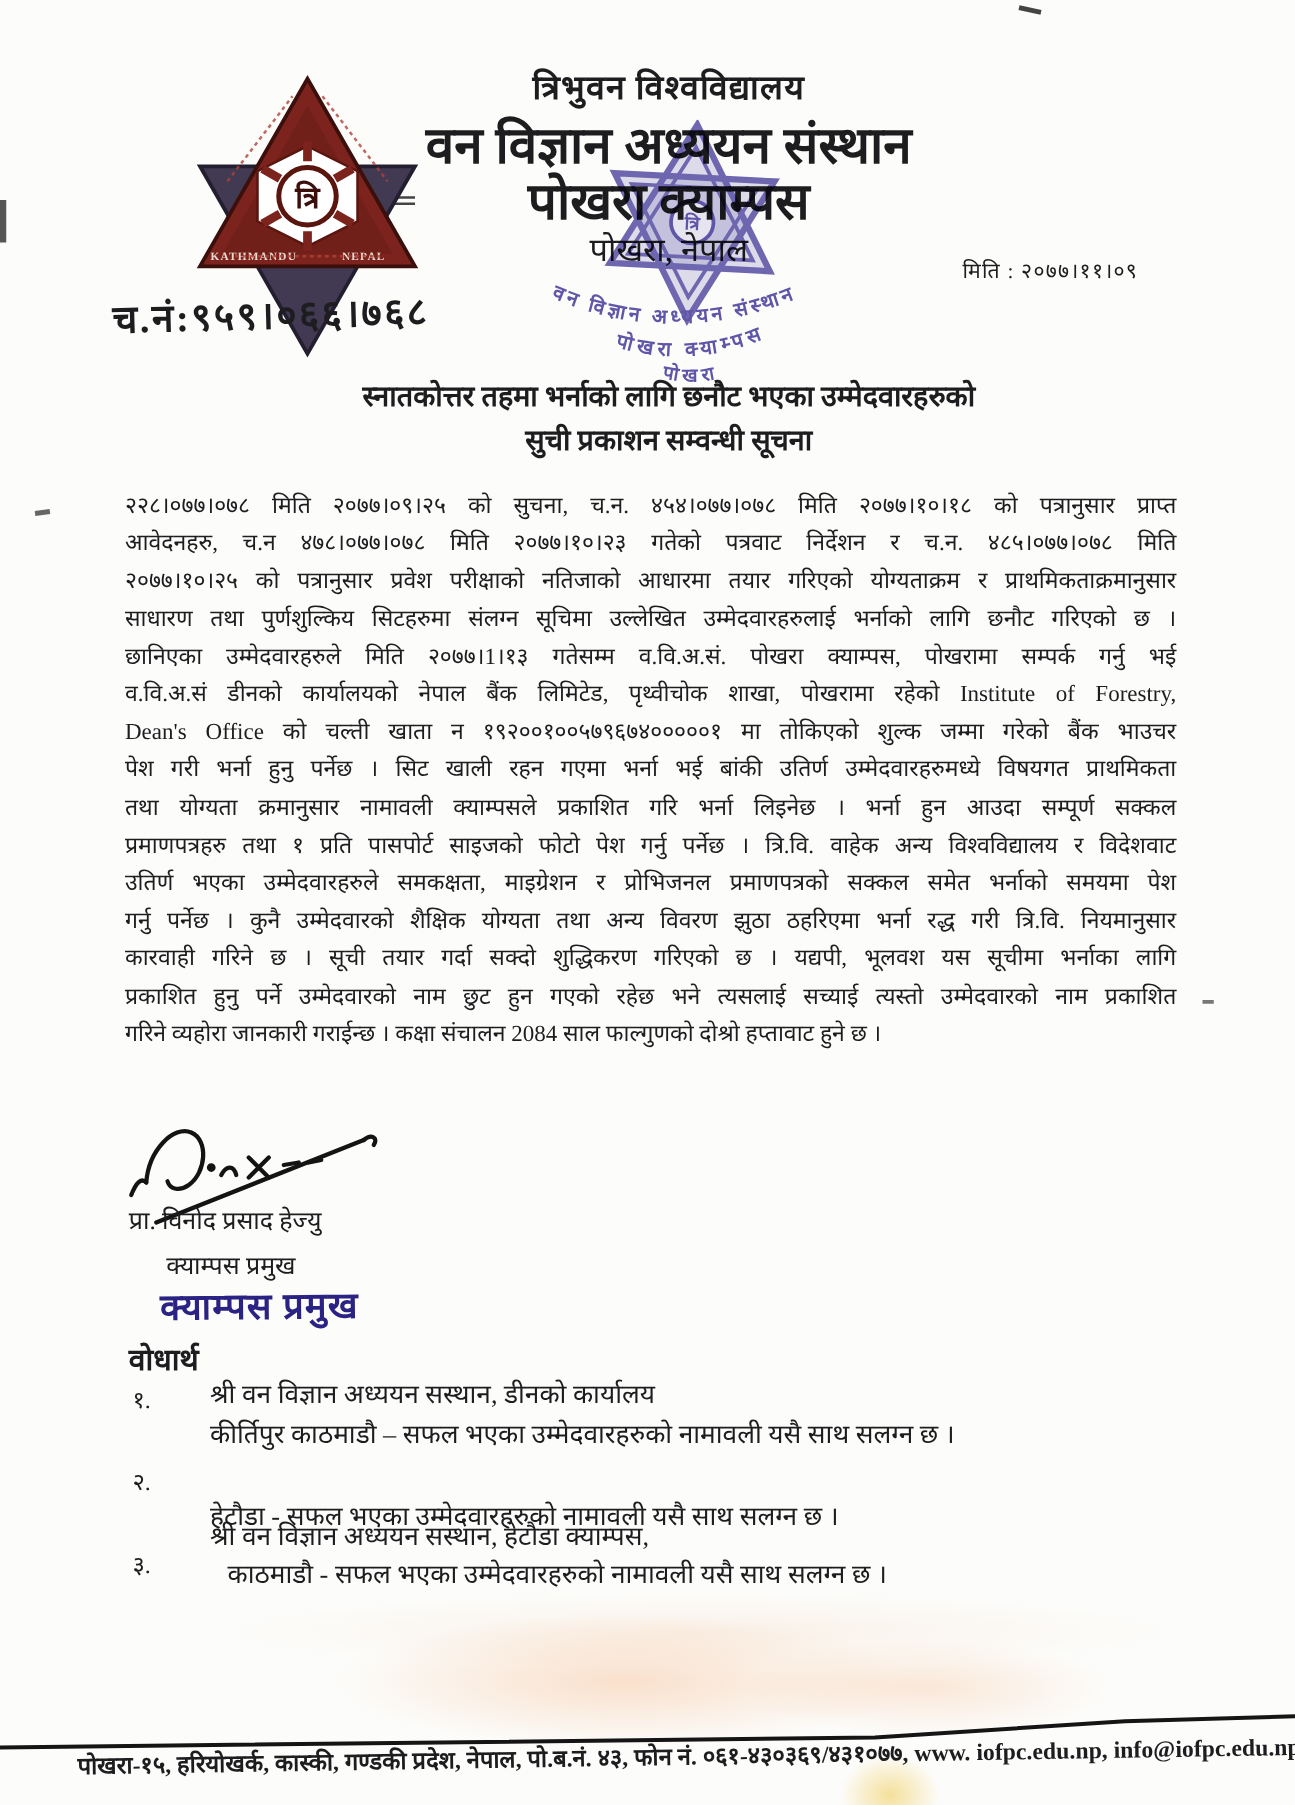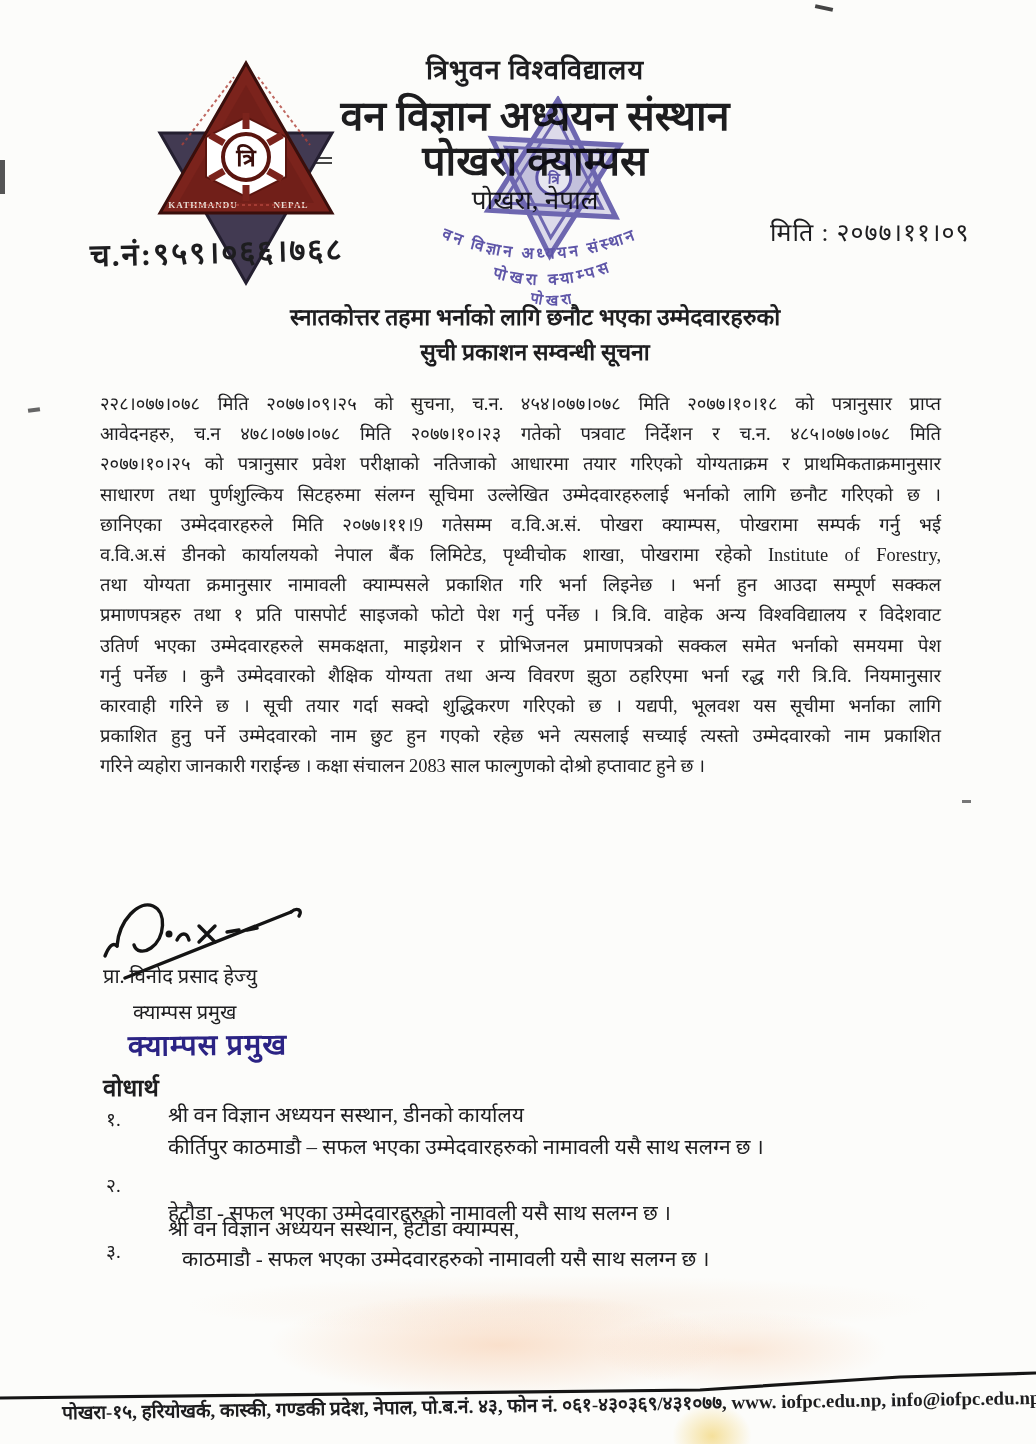--- a/index.html
+++ b/index.html
@@ -9,21 +9,21 @@
     font-family:"Liberation Serif","DejaVu Serif",serif;
     color:#1d1d1f;
   }
   .abs{position:absolute;}
   .center{left:30px;width:1010px;text-align:center;}
   .hdr-uni{top:50px;font-size:27px;font-weight:700;letter-spacing:1px;}
   .hdr-inst{top:86px;font-size:41px;font-weight:700;}
   .hdr-camp{top:131px;font-size:41px;font-weight:700;}
   .hdr-loc{top:181px;font-size:26px;}
   .refno{left:90px;top:230px;font-size:31px;letter-spacing:2px;transform:rotate(-1.5deg);font-weight:600;}
-  .dateline{left:770px;top:214px;font-size:25px;letter-spacing:1px;}
+  .dateline{left:770px;top:204px;font-size:17px;letter-spacing:1px;}
   .subject{font-weight:700;font-size:23px;line-height:35px;}
   .subj1{top:300px;}
   .subj2{top:335px;}
   .bodyblock{left:100px;top:389px;width:841px;font-size:18.4px;}
   .body-line{
     line-height:30.2px;white-space:nowrap;
     text-align:justify;text-align-last:justify;
   }
   .body-line.align-left{text-align-last:left;}
   .sig-name{left:103px;top:962px;font-size:20px;}
@@ -137,29 +137,31 @@
   <div class="abs dateline">मिति : २०७७।११।०९</div>
 
   <div class="abs center subject subj1">स्नातकोत्तर तहमा भर्नाको लागि छनौट भएका उम्मेदवारहरुको</div>
   <div class="abs center subject subj2">सुची प्रकाशन सम्वन्धी सूचना</div>
 
   <div class="abs bodyblock">
     <div class="body-line">२२८।०७७।०७८ मिति २०७७।०९।२५ को सुचना, च.न. ४५४।०७७।०७८ मिति २०७७।१०।१८ को पत्रानुसार प्राप्त</div>
     <div class="body-line">आवेदनहरु, च.न ४७८।०७७।०७८ मिति २०७७।१०।२३ गतेको पत्रवाट निर्देशन र च.न. ४८५।०७७।०७८ मिति</div>
     <div class="body-line">२०७७।१०।२५ को पत्रानुसार प्रवेश परीक्षाको नतिजाको आधारमा तयार गरिएको योग्यताक्रम र प्राथमिकताक्रमानुसार</div>
     <div class="body-line">साधारण तथा पुर्णशुल्किय सिटहरुमा संलग्न सूचिमा उल्लेखित उम्मेदवारहरुलाई भर्नाको लागि छनौट गरिएको छ ।</div>
-    <div class="body-line">छानिएका उम्मेदवारहरुले मिति २०७७।११।9 गतेसम्म व.वि.अ.सं. पोखरा क्याम्पस, पोखरामा सम्पर्क गर्नु भई</div>
+    <div class="body-line">छानिएका उम्मेदवारहरुले मिति २०७७।1।१३ गतेसम्म व.वि.अ.सं. पोखरा क्याम्पस, पोखरामा सम्पर्क गर्नु भई</div>
     <div class="body-line">व.वि.अ.सं डीनको कार्यालयको नेपाल बैंक लिमिटेड, पृथ्वीचोक शाखा, पोखरामा रहेको Institute of Forestry,</div>
+    <div class="body-line">Dean's Office को चल्ती खाता न १९२००१००५७९६७४०००००१ मा तोकिएको शुल्क जम्मा गरेको बैंक भाउचर</div>
+    <div class="body-line">पेश गरी भर्ना हुनु पर्नेछ । सिट खाली रहन गएमा भर्ना भई बांकी उतिर्ण उम्मेदवारहरुमध्ये विषयगत प्राथमिकता</div>
     <div class="body-line">तथा योग्यता क्रमानुसार नामावली क्याम्पसले प्रकाशित गरि भर्ना लिइनेछ ।  भर्ना हुन आउदा सम्पूर्ण सक्कल</div>
     <div class="body-line">प्रमाणपत्रहरु तथा १ प्रति पासपोर्ट साइजको फोटो पेश गर्नु पर्नेछ । त्रि.वि. वाहेक अन्य विश्वविद्यालय र विदेशवाट</div>
     <div class="body-line">उतिर्ण भएका उम्मेदवारहरुले समकक्षता, माइग्रेशन र प्रोभिजनल प्रमाणपत्रको सक्कल समेत भर्नाको समयमा पेश</div>
     <div class="body-line">गर्नु पर्नेछ । कुनै उम्मेदवारको शैक्षिक योग्यता तथा अन्य विवरण झुठा ठहरिएमा भर्ना रद्ध गरी त्रि.वि. नियमानुसार</div>
     <div class="body-line">कारवाही गरिने  छ । सूची तयार गर्दा सक्दो शुद्धिकरण गरिएको छ । यद्यपी, भूलवश यस सूचीमा भर्नाका लागि</div>
     <div class="body-line">प्रकाशित हुनु पर्ने उम्मेदवारको नाम छुट हुन गएको रहेछ भने त्यसलाई सच्याई त्यस्तो उम्मेदवारको नाम प्रकाशित</div>
-    <div class="body-line align-left">गरिने व्यहोरा जानकारी गराईन्छ । कक्षा संचालन 2083 साल फाल्गुणको दोश्रो हप्तावाट हुने छ ।</div>
+    <div class="body-line align-left">गरिने व्यहोरा जानकारी गराईन्छ । कक्षा संचालन 2084 साल फाल्गुणको दोश्रो हप्तावाट हुने छ ।</div>
   </div>
 
   <div class="abs sigbox">
     <svg width="235" height="92" viewBox="0 0 235 92">
       <g stroke="#141414" stroke-width="3.4" fill="none" stroke-linecap="round">
         <path d="M10,66 C14,56 18,52 22,56"></path>
         <path d="M22,56 C24,30 44,10 58,16 C72,22 70,48 56,58 C49,63 41,62 39,55"></path>
         <circle cx="74" cy="44" r="1.8" fill="#141414"></circle>
         <path d="M82,50 C86,42 92,42 94,50"></path>
         <path d="M104,36 L120,52 M120,36 L104,52"></path>

